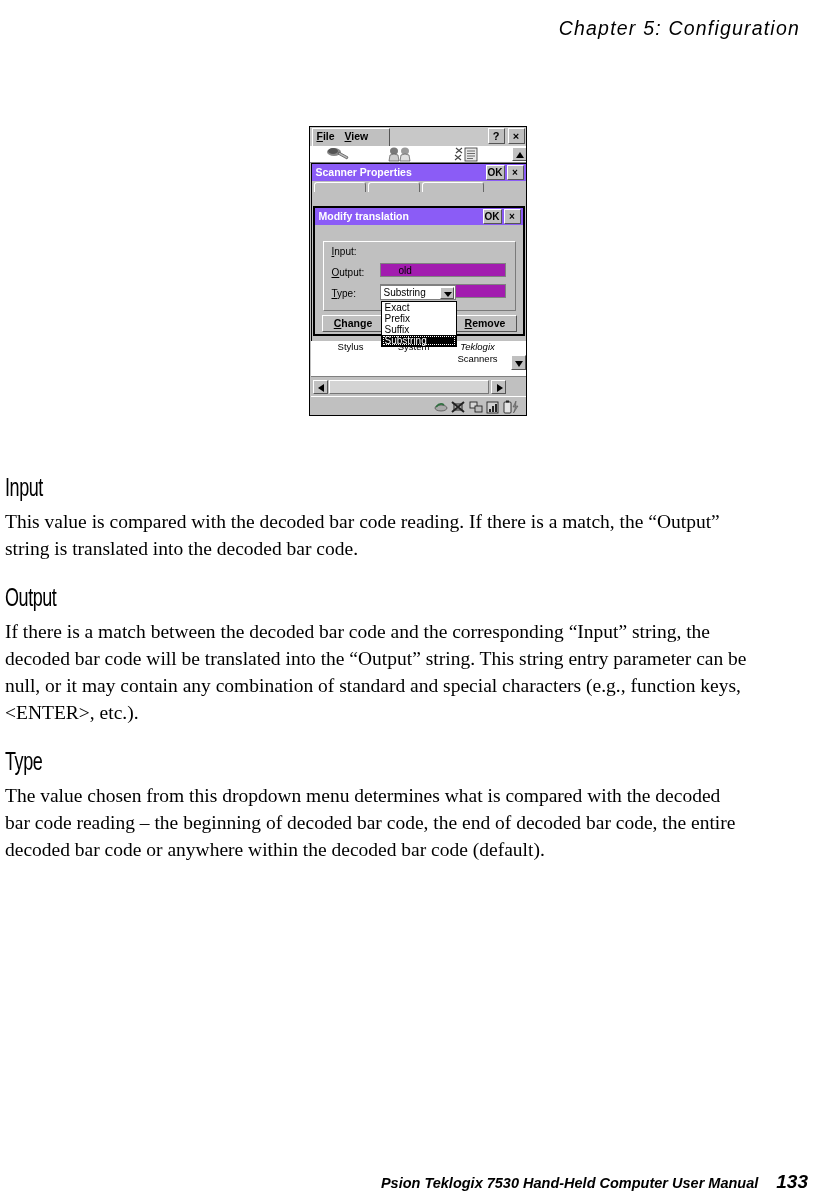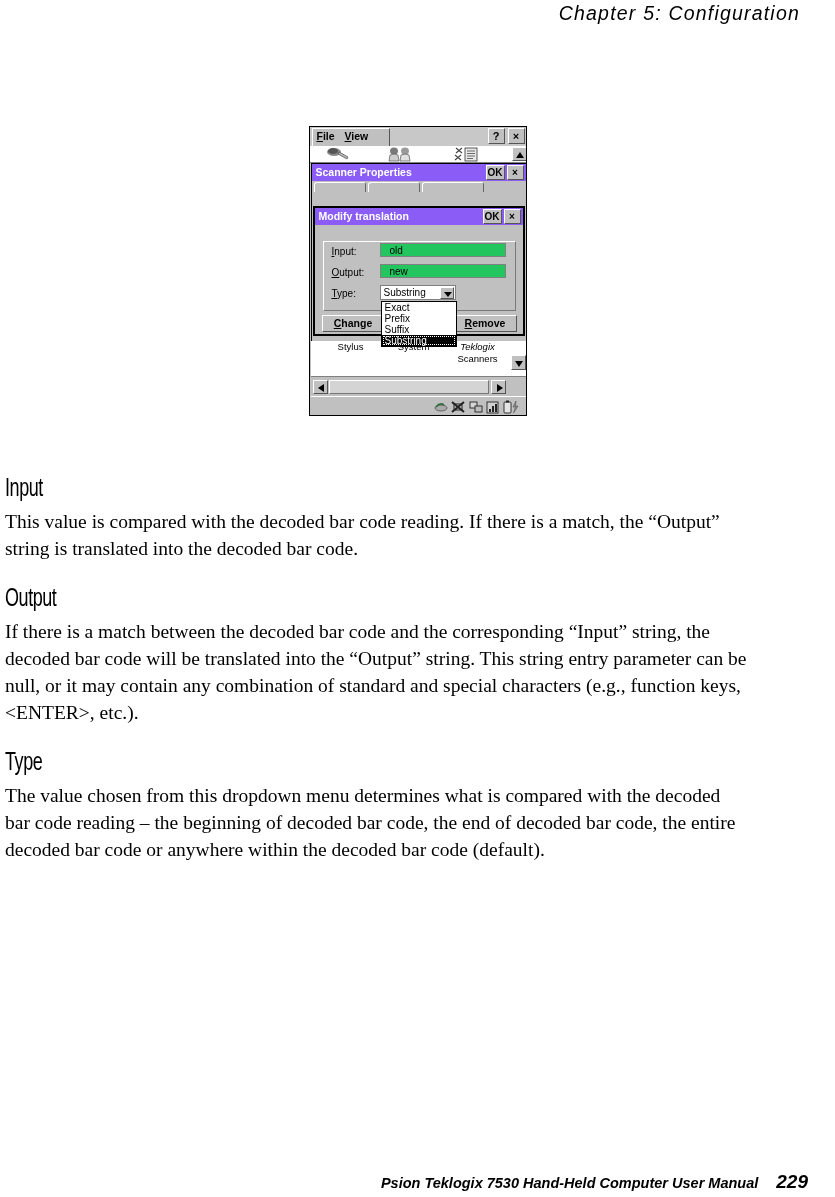--- a/index.html
+++ b/index.html
@@ -23,21 +23,21 @@
     left: 0px;
     width: 800px;
     text-align: right;
     font-family: "Liberation Sans", sans-serif;
     font-style: italic;
   }
   .hdr-line1 {
     font-size: 19.5px;
     letter-spacing: 1.2px;
     line-height: 22px;
-    padding-top: 2px;
+    padding-top: 17px;
   }
   .hdr-line2 {
     font-size: 19.5px;
     font-weight: bold;
     letter-spacing: 0.4px;
     line-height: 24px;
   }
 
   
   .figure-wrap {
@@ -200,26 +200,27 @@
   }
   .mt-body { position: relative; height: 111px; }
   .fld-label {
     position: absolute;
     font-size: 10px;
     color: #000;
   }
   .fld-label u { text-decoration: underline; }
   .textbox {
     position: absolute;
-    background: #22c55e;
+    background: #a21caf;
     border: 1px solid #808080;
     box-sizing: border-box;
     font-size: 10px;
-    padding: 1px 0 0 9px;
-    color: #000;
+    padding: 1px 0 0 18px;
+    color: #000;
+    margin-top: 20px;
   }
   .combo {
     position: absolute;
     background: #fff;
     border: 1px solid #808080;
     box-sizing: border-box;
     font-size: 10px;
     padding: 1px 0 0 3px;
     color: #000;
   }
@@ -610,14 +611,14 @@
 
   <div class="sec-block">
     <h2 class="sec">Type</h2>
     <p class="body">The value chosen from this dropdown menu determines what is compared with the decoded bar code reading – the beginning of decoded bar code, the end of decoded bar code, the entire decoded bar code or anywhere within the decoded bar code (default).</p>
   </div>
 
 </div>
 
 <div class="page-footer">
   <span>Psion Teklogix 7530 Hand-Held Computer User Manual</span>
-  <span class="pagenum">229</span>
+  <span class="pagenum">133</span>
 </div>
 
 </body></html>

